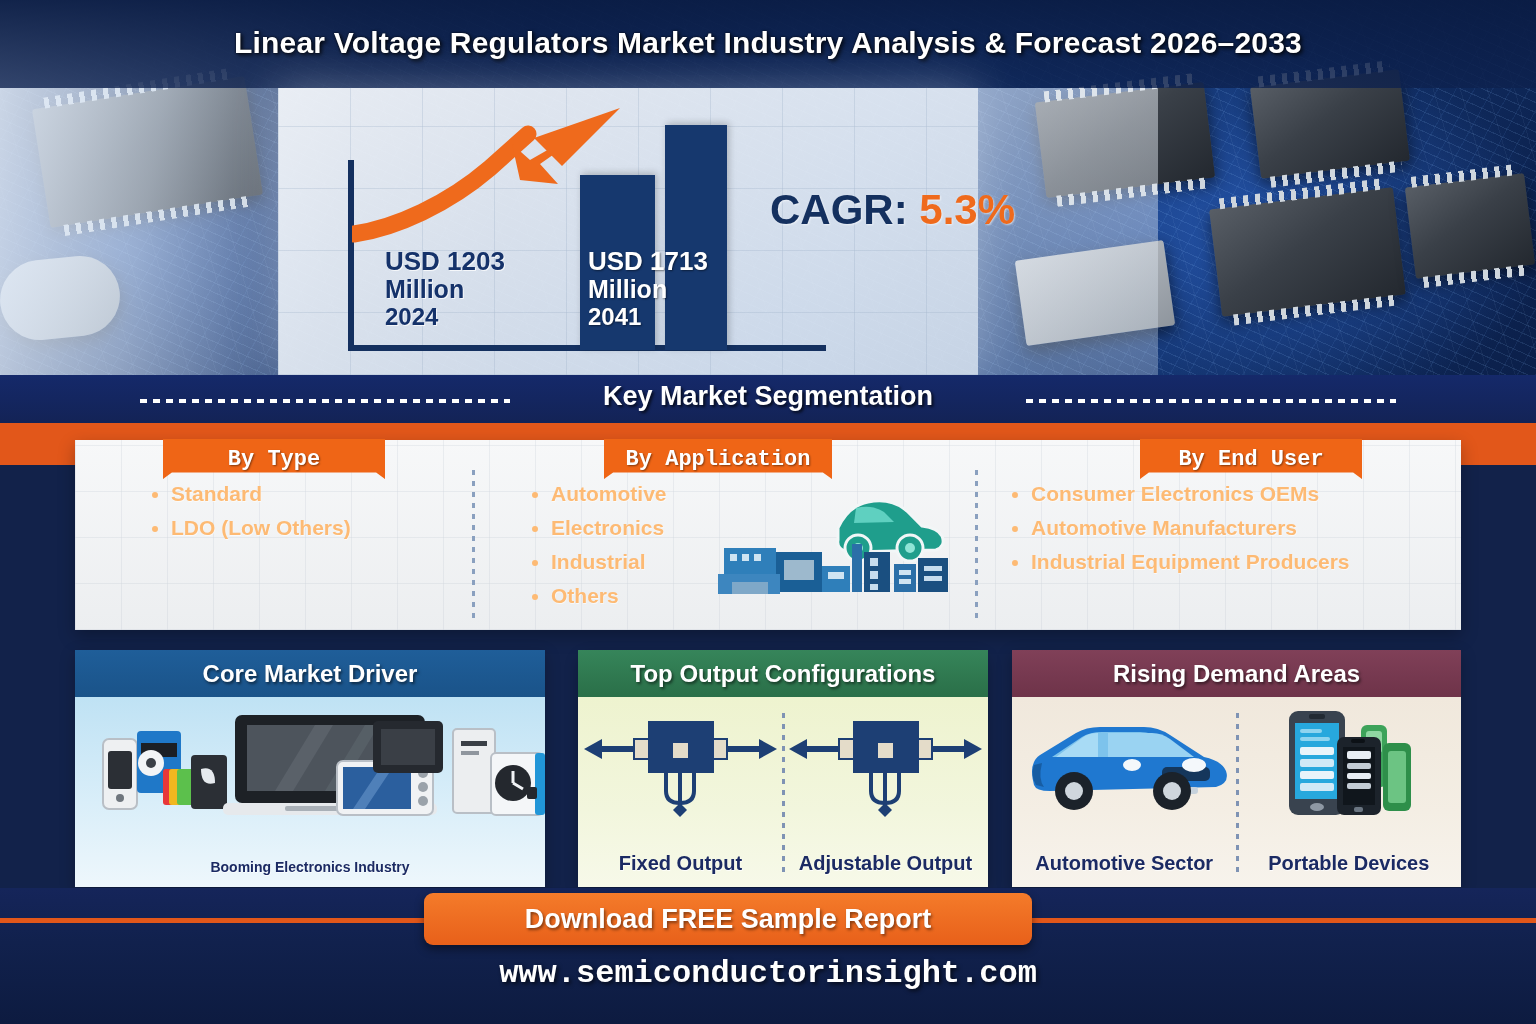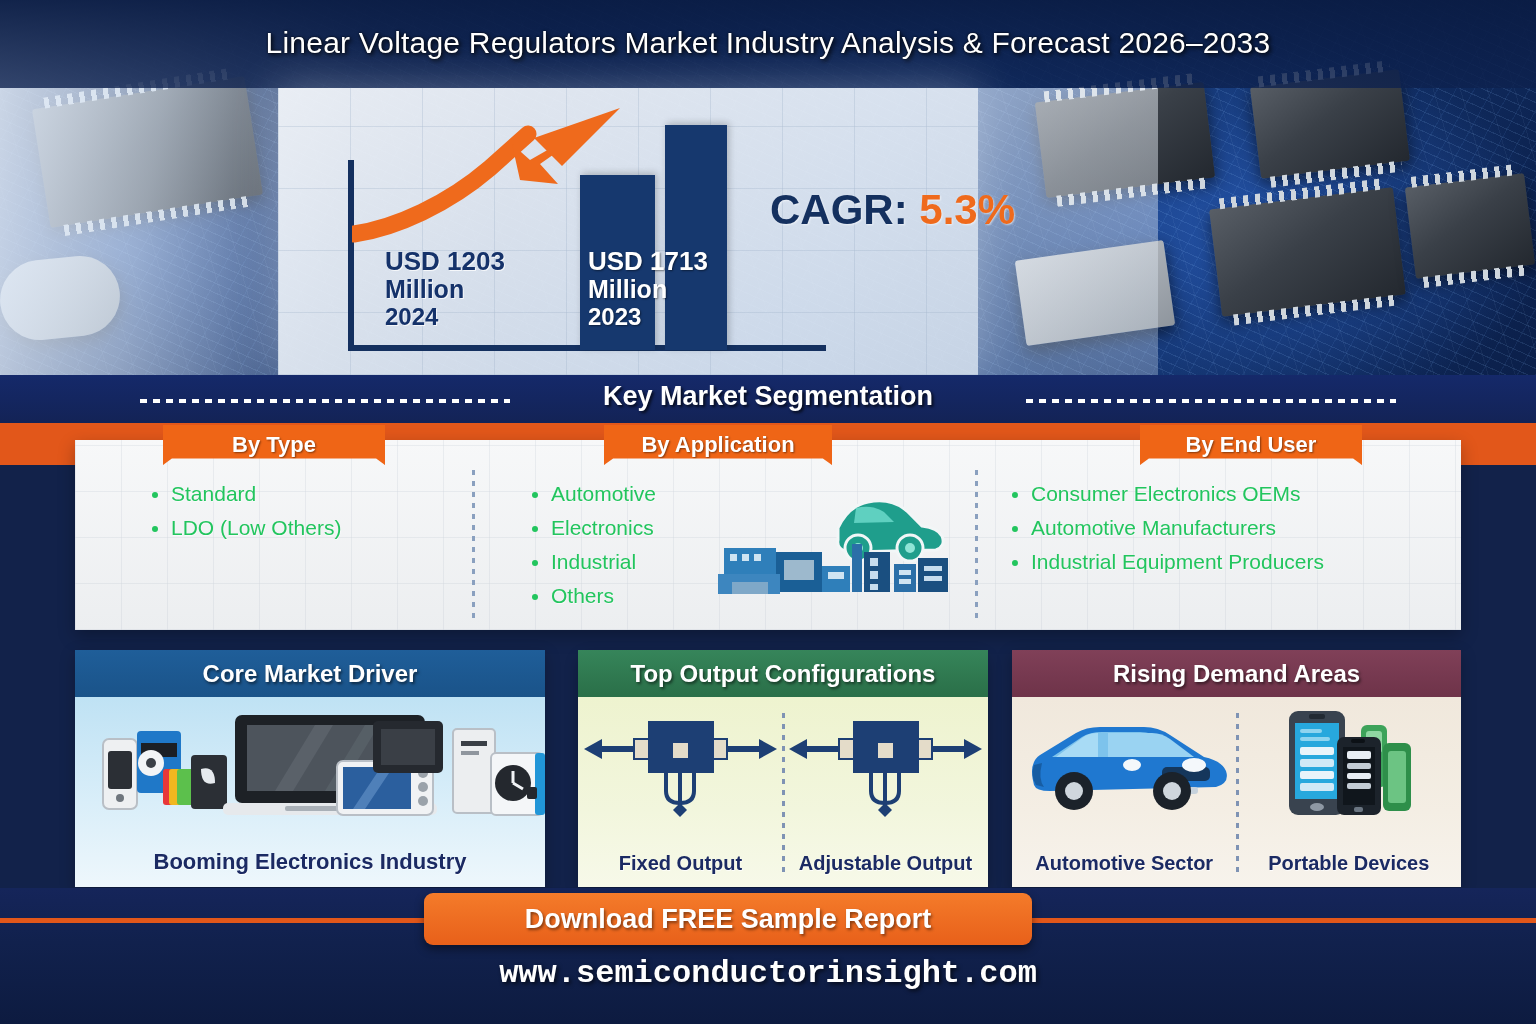--- a/index.html
+++ b/index.html
@@ -40,21 +40,21 @@
   .chip.c4{left:1215px;top:198px;width:185px;height:108px;transform:rotate(-7deg);}
   .chip.c5{left:1410px;top:180px;width:120px;height:92px;transform:rotate(-7deg);}
   .chip.flat{background:linear-gradient(150deg,#c8ccd2,#8e959d);}
   .chip.flat::before,.chip.flat::after{display:none;}
   .chip.f1{left:1020px;top:250px;width:150px;height:86px;transform:rotate(-8deg);}
   .chip.f2{left:0px;top:258px;width:120px;height:80px;transform:rotate(-6deg);border-radius:40px;}
 
   .title-bar{position:absolute;left:0;top:0;width:1536px;height:88px;
     background:linear-gradient(180deg,rgba(10,28,68,.96),rgba(13,33,78,.80));}
   .hero-title{position:absolute;left:0;top:26px;width:1536px;text-align:center;
-    font-size:30px;font-weight:normal;color:#ffffff;letter-spacing:.2px;
+    font-size:30px;font-weight:bold;color:#ffffff;letter-spacing:.2px;
     text-shadow:2px 2px 4px rgba(0,0,0,.85), 0 0 2px rgba(0,0,0,.9);}
 
   
   .chart-plate{position:absolute;left:278px;top:88px;width:700px;height:287px;
     background:linear-gradient(160deg,rgba(244,247,251,.93),rgba(222,232,243,.88));
     box-shadow:0 0 44px rgba(255,255,255,.30);}
   .chart-plate .grid{position:absolute;inset:0;opacity:.55;
     background-image:
       repeating-linear-gradient(90deg,rgba(150,170,195,.5) 0 1px, transparent 1px 72px),
       repeating-linear-gradient(0deg,rgba(150,170,195,.5) 0 1px, transparent 1px 62px);}
@@ -95,51 +95,51 @@
 
   
   .seg-panel{position:absolute;left:75px;top:440px;width:1386px;height:190px;
     background:linear-gradient(180deg,#f7f8f9,#eceef0);
     box-shadow:0 6px 16px rgba(0,0,0,.28);}
   .seg-panel .paper{position:absolute;inset:0;opacity:.5;
     background-image:
       repeating-linear-gradient(90deg,rgba(170,180,195,.35) 0 1px, transparent 1px 46px),
       repeating-linear-gradient(0deg,rgba(170,180,195,.35) 0 1px, transparent 1px 46px);}
 
-  .ribbon{position:absolute;top:425px;height:40px;background:#ef6516;
+  .ribbon{position:absolute;top:439px;height:40px;background:#ef6516;
     display:flex;align-items:center;justify-content:center;
     font-size:22px;font-weight:bold;color:#fff;
     text-shadow:1px 1px 2px rgba(0,0,0,.45);
     box-shadow:0 3px 7px rgba(0,0,0,.3);
-    clip-path:polygon(0 0,100% 0,100% 100%,96% 84%,4% 84%,0 100%);}
+    clip-path:polygon(0 0,100% 0,100% 100%,96% 84%,4% 84%,0 100%);font-family:Liberation Mono, monospace;}
   .ribbon.r1{left:163px;width:222px;}
   .ribbon.r2{left:604px;width:228px;}
   .ribbon.r3{left:1140px;width:222px;}
 
   .seg-col{position:absolute;top:482px;}
-  .seg-col li{font-size:21px;font-weight:normal;color:#22c55e;margin-bottom:10px;
+  .seg-col li{font-size:21px;font-weight:bold;color:#fdba74;margin-bottom:10px;
     list-style:disc;text-shadow:.5px .5px 0 rgba(255,255,255,.6);}
   .seg-col ul{margin:0;padding-left:26px;}
   .c-type{left:145px;width:300px;}
   .c-app{left:525px;width:250px;}
   .c-end{left:1005px;width:440px;}
   .vdiv{position:absolute;top:470px;height:148px;width:3px;
     background-image:repeating-linear-gradient(180deg,#8aa0bf 0 5px, transparent 5px 11px);}
   .vdiv.v1{left:472px;}
   .vdiv.v2{left:975px;}
 
   .app-art{position:absolute;left:718px;top:482px;width:240px;height:135px;}
 
   
   .panel{position:absolute;top:650px;height:237px;box-shadow:0 5px 14px rgba(0,0,0,.25);}
   .panel .head{height:47px;display:flex;align-items:center;justify-content:center;
     font-size:24px;font-weight:bold;color:#fff;text-shadow:1.5px 1.5px 3px rgba(0,0,0,.55);}
   .panel .body{position:absolute;left:0;right:0;top:47px;bottom:0;}
   .panel .cap{position:absolute;bottom:12px;width:100%;text-align:center;
-    font-size:22px;font-weight:bold;color:#1b2a63;text-shadow:.5px .5px 0 rgba(255,255,255,.8);}
+    font-size:14px;font-weight:bold;color:#1b2a63;text-shadow:.5px .5px 0 rgba(255,255,255,.8);}
 
   .p1{left:75px;width:470px;}
   .p1 .head{background:linear-gradient(180deg,#1f5e99,#1a5389);}
   .p1 .body{background:linear-gradient(180deg,#bfe2f4 0%,#d9eef9 55%,#eef7fc 100%);}
   .p2{left:578px;width:410px;border-radius:13px;}
   .p2 .head{background:linear-gradient(180deg,#36855a,#2a6f48);}
   .p2 .body{background:linear-gradient(180deg,#eef3cf 0%,#f2f6dd 60%,#f7f9e9 100%);}
   .p3{left:1012px;width:449px;}
   .p3 .head{background:linear-gradient(180deg,#804058,#6e3349);}
   .p3 .body{background:linear-gradient(180deg,#f0e8dc 0%,#f4eee4 60%,#f7f3ec 100%);padding-left:48px;}
@@ -207,21 +207,21 @@
 
     <div class="lbl l2024">
       <span class="big">USD 1203</span>
       <span class="mid">Million</span>
       <span class="yr">2024</span>
     </div>
 
     <div class="lbl l2032">
       <span class="big">USD 1713</span>
       <span class="mid">Million</span>
-      <span class="yr">2023</span>
+      <span class="yr">2041</span>
     </div>
 
     <div class="cagr">
       <span>CAGR:</span>
       <span class="val">5.3%</span>
     </div>
   </div>
 
   <div class="seg-band"></div>
   <div class="dots left"></div>

